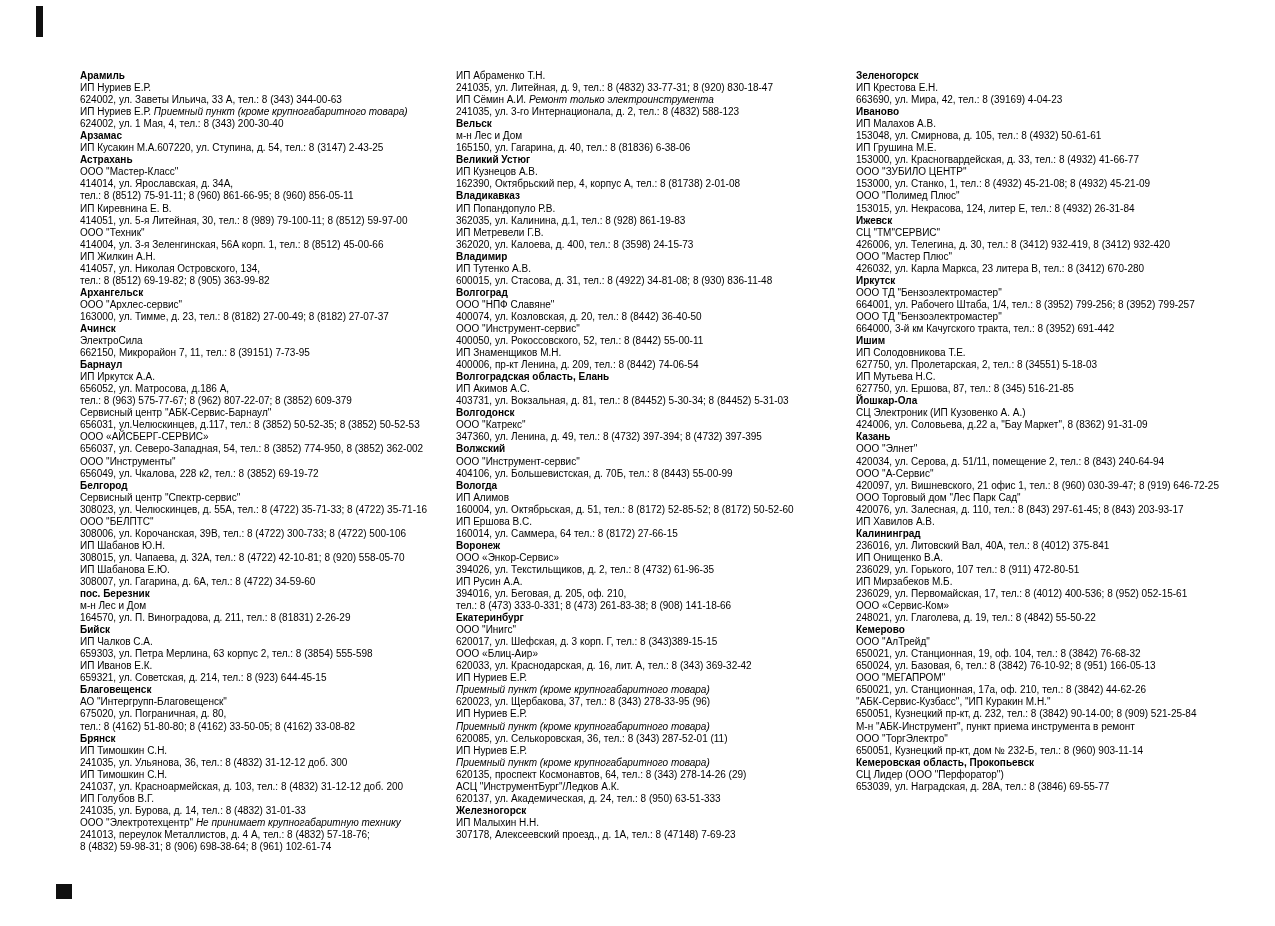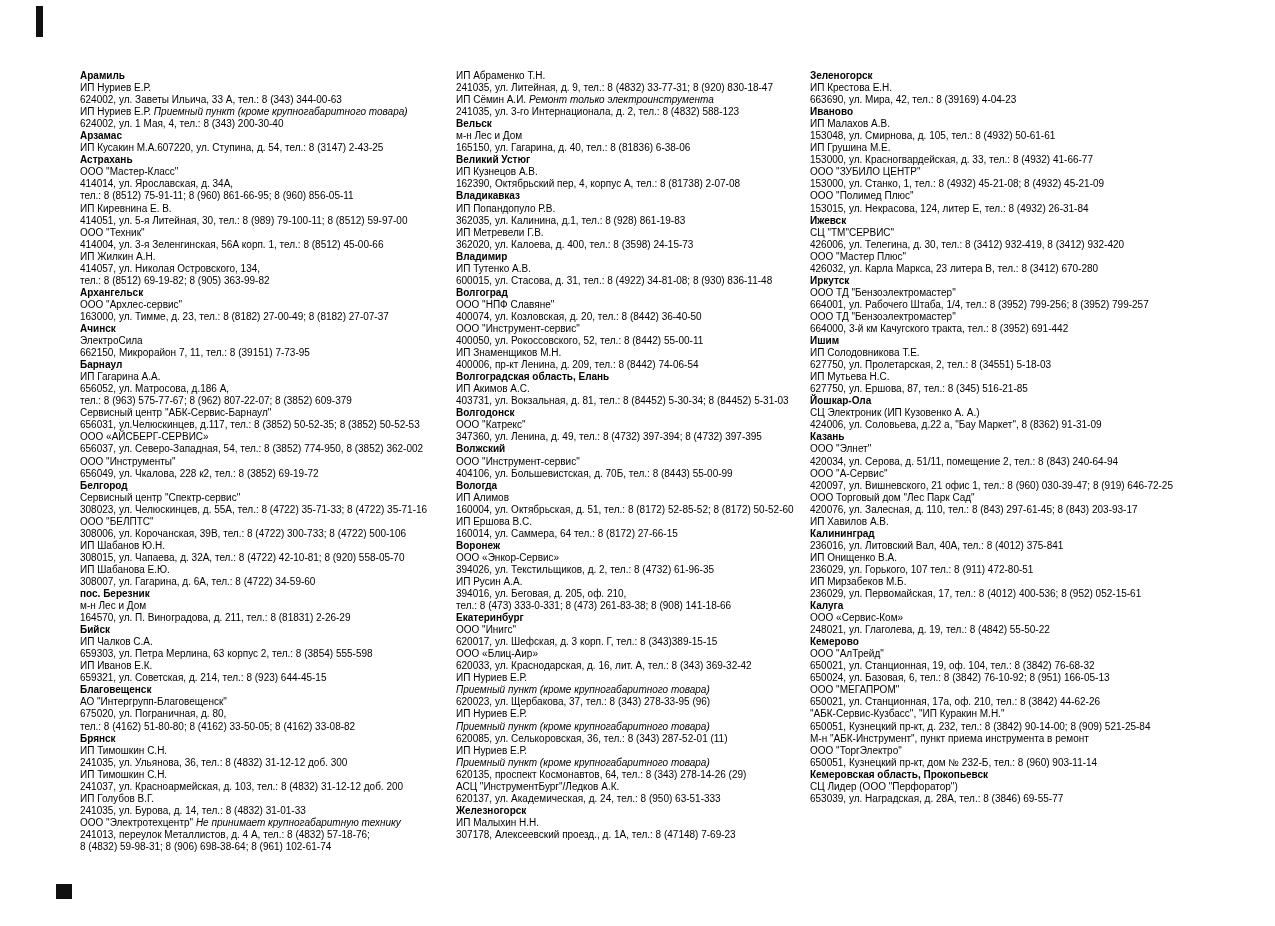--- a/index.html
+++ b/index.html
@@ -27,21 +27,21 @@
   }
   .col {
     position: absolute;
     top: 70px;
     font-size: 10px;
     line-height: 12.05px;
     white-space: nowrap;
   }
   .col-1 { left: 80px;  width: 372px; }
   .col-2 { left: 456px; width: 386px; }
-  .col-3 { left: 810px; width: 415px; }
+  .col-3 { left: 856px; width: 415px; }
   .line { white-space: nowrap; }
   .line.b span { font-weight: bold; }
   .line span.i { font-style: italic; }
 </style>
 </head>
 <body>
 
 <div class="page">
   <div class="print-mark-top"></div>
   <div class="print-mark-bottom"></div>
@@ -64,21 +64,21 @@
       <div class="line n"><span class="n">ИП Жилкин А.Н.</span></div>
       <div class="line n"><span class="n">414057, ул. Николая Островского, 134,</span></div>
       <div class="line n"><span class="n">тел.: 8 (8512) 69-19-82; 8 (905) 363-99-82</span></div>
       <div class="line b"><span class="b">Архангельск</span></div>
       <div class="line n"><span class="n">ООО "Архлес-сервис"</span></div>
       <div class="line n"><span class="n">163000, ул. Тимме, д. 23, тел.: 8 (8182) 27-00-49; 8 (8182) 27-07-37</span></div>
       <div class="line b"><span class="b">Ачинск</span></div>
       <div class="line n"><span class="n">ЭлектроСила</span></div>
       <div class="line n"><span class="n">662150, Микрорайон 7, 11, тел.: 8 (39151) 7-73-95</span></div>
       <div class="line b"><span class="b">Барнаул</span></div>
-      <div class="line n"><span class="n">ИП Гагарина А.А.</span></div>
+      <div class="line n"><span class="n">ИП Иркутск А.А.</span></div>
       <div class="line n"><span class="n">656052, ул. Матросова, д.186 А,</span></div>
       <div class="line n"><span class="n">тел.: 8 (963) 575-77-67; 8 (962) 807-22-07; 8 (3852) 609-379</span></div>
       <div class="line n"><span class="n">Сервисный центр "АБК-Сервис-Барнаул"</span></div>
       <div class="line n"><span class="n">656031, ул.Челюскинцев, д.117, тел.: 8 (3852) 50-52-35; 8 (3852) 50-52-53</span></div>
       <div class="line n"><span class="n">ООО «АЙСБЕРГ-СЕРВИС»</span></div>
       <div class="line n"><span class="n">656037, ул. Северо-Западная, 54, тел.: 8 (3852) 774-950, 8 (3852) 362-002</span></div>
       <div class="line n"><span class="n">ООО "Инструменты"</span></div>
       <div class="line n"><span class="n">656049, ул. Чкалова, 228 к2, тел.: 8 (3852) 69-19-72</span></div>
       <div class="line b"><span class="b">Белгород</span></div>
       <div class="line n"><span class="n">Сервисный центр "Спектр-сервис"</span></div>
@@ -115,21 +115,21 @@
   <div class="col col-2">
       <div class="line n"><span class="n">ИП Абраменко Т.Н.</span></div>
       <div class="line n"><span class="n">241035, ул.  Литейная, д. 9, тел.: 8 (4832) 33-77-31; 8 (920) 830-18-47</span></div>
       <div class="line m"><span class="n">ИП Сёмин А.И. </span><span class="i">Ремонт  только электроинструмента</span></div>
       <div class="line n"><span class="n">241035, ул. 3-го Интернационала, д. 2, тел.: 8 (4832) 588-123</span></div>
       <div class="line b"><span class="b">Вельск</span></div>
       <div class="line n"><span class="n">м-н Лес и Дом</span></div>
       <div class="line n"><span class="n">165150, ул. Гагарина, д. 40, тел.: 8 (81836) 6-38-06</span></div>
       <div class="line b"><span class="b">Великий Устюг</span></div>
       <div class="line n"><span class="n">ИП Кузнецов А.В.</span></div>
-      <div class="line n"><span class="n">162390, Октябрьский пер, 4, корпус А, тел.: 8 (81738) 2-07-08</span></div>
+      <div class="line n"><span class="n">162390, Октябрьский пер, 4, корпус А, тел.: 8 (81738) 2-01-08</span></div>
       <div class="line b"><span class="b">Владикавказ</span></div>
       <div class="line n"><span class="n">ИП Попандопуло Р.В.</span></div>
       <div class="line n"><span class="n">362035, ул. Калинина, д.1, тел.: 8 (928) 861-19-83</span></div>
       <div class="line n"><span class="n">ИП Метревели Г.В.</span></div>
       <div class="line n"><span class="n">362020, ул. Калоева, д. 400, тел.: 8 (3598) 24-15-73</span></div>
       <div class="line b"><span class="b">Владимир</span></div>
       <div class="line n"><span class="n">ИП Тутенко А.В.</span></div>
       <div class="line n"><span class="n">600015, ул. Стасова, д. 31, тел.: 8 (4922) 34-81-08; 8 (930) 836-11-48</span></div>
       <div class="line b"><span class="b">Волгоград</span></div>
       <div class="line n"><span class="n">ООО "НПФ Славяне"</span></div>
@@ -216,21 +216,20 @@
       <div class="line n"><span class="n">420097, ул. Вишневского, 21 офис 1, тел.: 8 (960) 030-39-47; 8 (919) 646-72-25</span></div>
       <div class="line n"><span class="n">ООО Торговый дом "Лес Парк Сад"</span></div>
       <div class="line n"><span class="n">420076, ул. Залесная, д. 110, тел.: 8 (843) 297-61-45;  8 (843) 203-93-17</span></div>
       <div class="line n"><span class="n">ИП Хавилов А.В.</span></div>
       <div class="line b"><span class="b">Калининград</span></div>
       <div class="line n"><span class="n">236016, ул. Литовский Вал, 40А, тел.: 8 (4012) 375-841</span></div>
       <div class="line n"><span class="n">ИП Онищенко В.А.</span></div>
       <div class="line n"><span class="n">236029, ул. Горького, 107 тел.: 8 (911) 472-80-51</span></div>
       <div class="line n"><span class="n">ИП Мирзабеков М.Б.</span></div>
       <div class="line n"><span class="n">236029, ул. Первомайская, 17, тел.: 8 (4012) 400-536; 8 (952) 052-15-61</span></div>
-      <div class="line b"><span class="b">Калуга</span></div>
       <div class="line n"><span class="n">ООО «Сервис-Ком»</span></div>
       <div class="line n"><span class="n">248021, ул. Глаголева, д. 19, тел.: 8 (4842) 55-50-22</span></div>
       <div class="line b"><span class="b">Кемерово</span></div>
       <div class="line n"><span class="n">ООО "АлТрейд"</span></div>
       <div class="line n"><span class="n">650021, ул. Станционная, 19, оф. 104, тел.: 8 (3842) 76-68-32</span></div>
       <div class="line n"><span class="n">650024, ул. Базовая, 6, тел.: 8 (3842) 76-10-92; 8 (951) 166-05-13</span></div>
       <div class="line n"><span class="n">ООО "МЕГАПРОМ"</span></div>
       <div class="line n"><span class="n">650021, ул. Станционная, 17а, оф. 210, тел.: 8 (3842) 44-62-26</span></div>
       <div class="line n"><span class="n">"АБК-Сервис-Кузбасс", "ИП Куракин М.Н."</span></div>
       <div class="line n"><span class="n">650051, Кузнецкий пр-кт, д. 232, тел.: 8 (3842) 90-14-00; 8 (909) 521-25-84</span></div>

